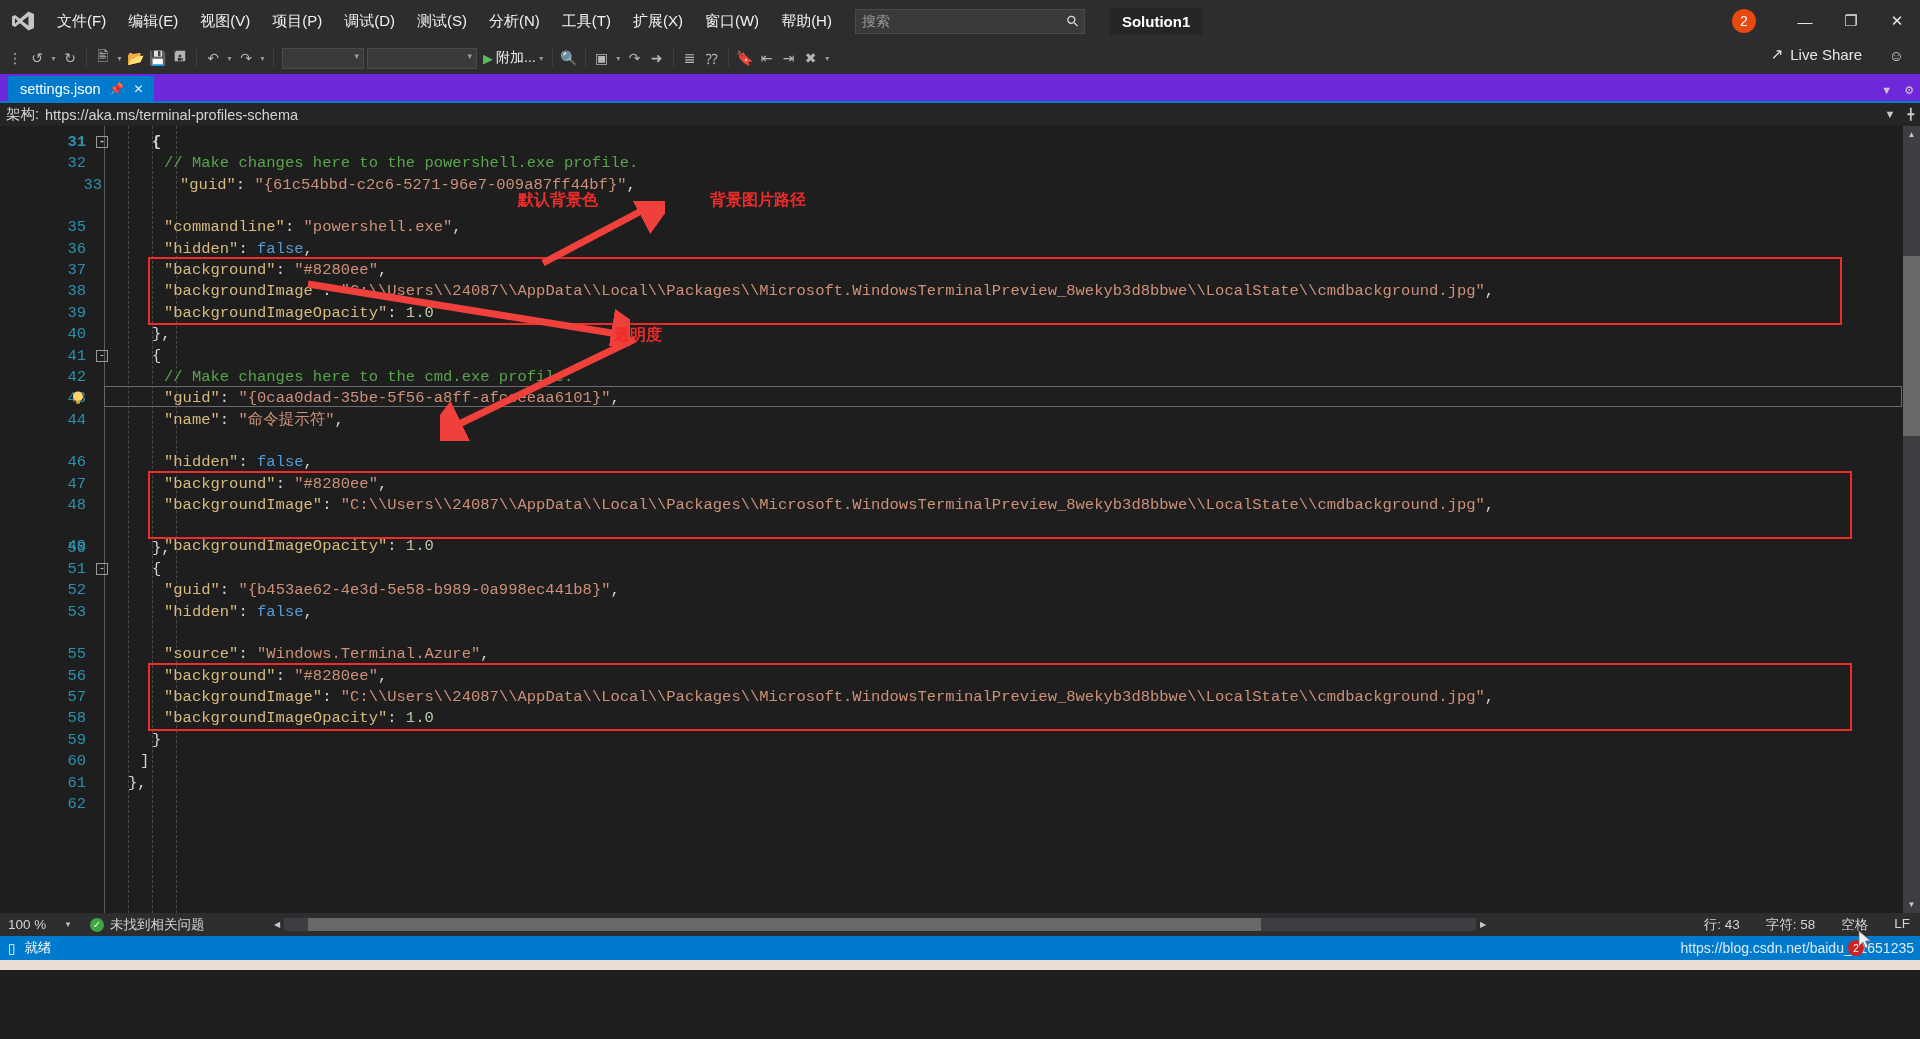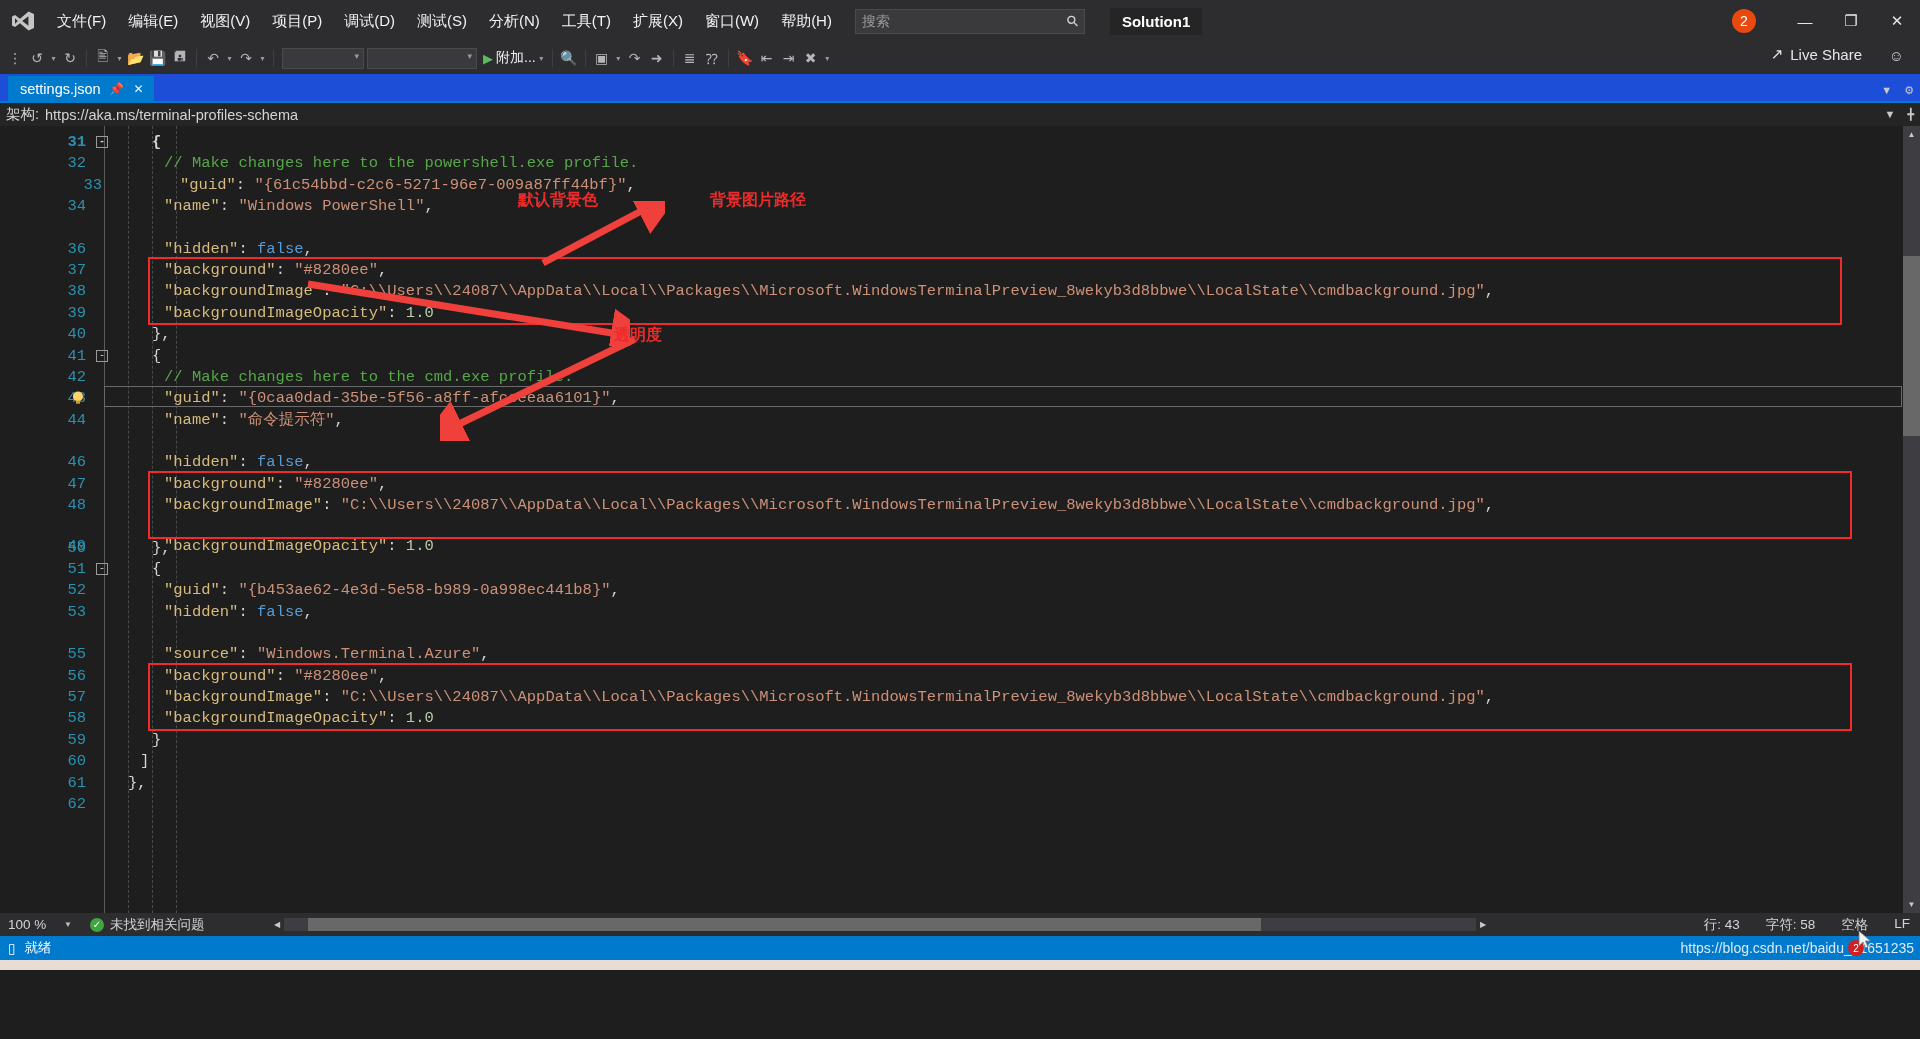--- a/index.html
+++ b/index.html
@@ -33,21 +33,21 @@
   .caret{ color:#9a9a9a; font-size:8px; width:11px; text-align:center; }
   .combo{ height:21px; background:#3a3a3c; border:1px solid #4a4a4c; width:82px; position:relative; margin-left:3px; }
   .combo.wide{ width:110px; }
   .combo::after{ content:"▾"; position:absolute; right:4px; top:2px; color:#9a9a9a; font-size:9px; }
   .play{ color:#5dbb5d; font-size:13px; margin-left:6px; }
   .attach{ color:#f0f0f0; font-size:14px; margin-left:3px; }
   .liveshare{ position:absolute; right:58px; top:3px; color:#e6e6e6; font-size:15px; display:flex; align-items:center; gap:7px; }
   .ls-right{ position:absolute; right:16px; top:5px; color:#d0d0d0; font-size:15px; }
 
   
-  .tabstrip{ height:27px; background:#1d4ed8; display:flex; align-items:flex-end; position:relative; }
+  .tabstrip{ height:27px; background:#6d28d9; display:flex; align-items:flex-end; position:relative; }
   .tab{ background:#007acc; color:#fff; height:25px; display:flex; align-items:center; gap:9px;
     padding:0 10px 0 12px; font-size:14.5px; margin-left:8px; }
   .tab .ico{ font-size:12px; color:#eaf4fb; }
   .tab-right{ position:absolute; right:6px; bottom:4px; display:flex; gap:12px; color:#c8c8c8; font-size:11px; }
 
   
   .schemabar{ height:25px; background:#252526; border-top:2px solid #007acc; display:flex; align-items:center;
     padding-left:6px; color:#d4d4d4; font-size:14.5px; position:relative; }
   .schemabar .lbl{ color:#d4d4d4; }
   .schemabar .val{ color:#d4d4d4; margin-left:6px; }
@@ -220,21 +220,21 @@
   <div class="gutter-bg"></div>
   <div class="vbar" style="left:104px;"></div>
   <div class="iguide" style="left:128px;"></div>
   <div class="iguide" style="left:152px;"></div>
   <div class="iguide" style="left:176px;"></div>
 
   <div class="codearea" id="codearea">
       <div class="ln" style="top: 6px; position: absolute; left: 0px; right: 0px; font-weight: bold;"><span class="num">31</span><span class="fold">-</span><span class="code" style="left: 152px;"><span class="p">{</span></span></div>
       <div class="ln" style="top: 27.35px; position: absolute; left: 0px; right: 0px;"><span class="num">32</span><span class="code" style="left: 164px;"><span class="c">// Make changes here to the powershell.exe profile.</span></span></div>
       <div class="ln" style="top: 48.7px; position: absolute; left: 16px; right: 0px;"><span class="num">33</span><span class="code" style="left: 164px;"><span class="k">"guid"</span><span class="p">: </span><span class="s">"{61c54bbd-c2c6-5271-96e7-009a87ff44bf}"</span><span class="p">,</span></span></div>
-      <div class="ln" style="top: 70.05px; position: absolute; left: 0px; right: 0px;"><span class="num">34</span><span class="code" style="left: 164px;"><span class="k">"name"</span><span class="p">: </span><span class="s">"Windows PowerShell"</span><span class="p">,</span></span></div>
+      <div class="ln" style="top: 91.4px; position: absolute; left: 0px; right: 0px;"><span class="num">35</span><span class="code" style="left: 164px;"><span class="k">"commandline"</span><span class="p">: </span><span class="s">"powershell.exe"</span><span class="p">,</span></span></div>
       <div class="ln" style="top: 112.75px; position: absolute; left: 0px; right: 0px;"><span class="num">36</span><span class="code" style="left: 164px;"><span class="k">"hidden"</span><span class="p">: </span><span class="b">false</span><span class="p">,</span></span></div>
       <div class="ln" style="top: 134.1px; position: absolute; left: 0px; right: 0px;"><span class="num">37</span><span class="code" style="left: 164px;"><span class="k">"background"</span><span class="p">: </span><span class="s">"#8280ee"</span><span class="p">,</span></span></div>
       <div class="ln" style="top: 155.45px; position: absolute; left: 0px; right: 0px;"><span class="num">38</span><span class="code" style="left: 164px;"><span class="k">"backgroundImage"</span><span class="p">: </span><span class="s">"C:\\Users\\24087\\AppData\\Local\\Packages\\Microsoft.WindowsTerminalPreview_8wekyb3d8bbwe\\LocalState\\cmdbackground.jpg"</span><span class="p">,</span></span></div>
       <div class="ln" style="top: 176.8px; position: absolute; left: 0px; right: 0px;"><span class="num">39</span><span class="code" style="left: 164px;"><span class="k">"backgroundImageOpacity"</span><span class="p">: </span><span class="n">1.0</span></span></div>
       <div class="ln" style="top: 198.15px; position: absolute; left: 0px; right: 0px;"><span class="num">40</span><span class="code" style="left: 152px;"><span class="p">},</span></span></div>
       <div class="ln" style="top: 219.5px; position: absolute; left: 0px; right: 0px;"><span class="num">41</span><span class="fold">-</span><span class="code" style="left: 152px;"><span class="p">{</span></span></div>
       <div class="ln" style="top: 240.85px; position: absolute; left: 0px; right: 0px;"><span class="num">42</span><span class="code" style="left: 164px;"><span class="c">// Make changes here to the cmd.exe profile.</span></span></div>
       <div class="ln" style="top: 262.2px; position: absolute; left: 0px; right: 0px;"><span class="num">43</span><span class="code" style="left: 164px;"><span class="k">"guid"</span><span class="p">: </span><span class="s">"{0caa0dad-35be-5f56-a8ff-afceeeaa6101}"</span><span class="p">,</span></span></div>
       <div class="ln" style="top: 283.55px; position: absolute; left: 0px; right: 0px;"><span class="num">44</span><span class="code" style="left: 164px;"><span class="k">"name"</span><span class="p">: </span><span class="s">"命令提示符"</span><span class="p">,</span></span></div>
       <div class="ln" style="top: 326.25px; position: absolute; left: 0px; right: 0px;"><span class="num">46</span><span class="code" style="left: 164px;"><span class="k">"hidden"</span><span class="p">: </span><span class="b">false</span><span class="p">,</span></span></div>

